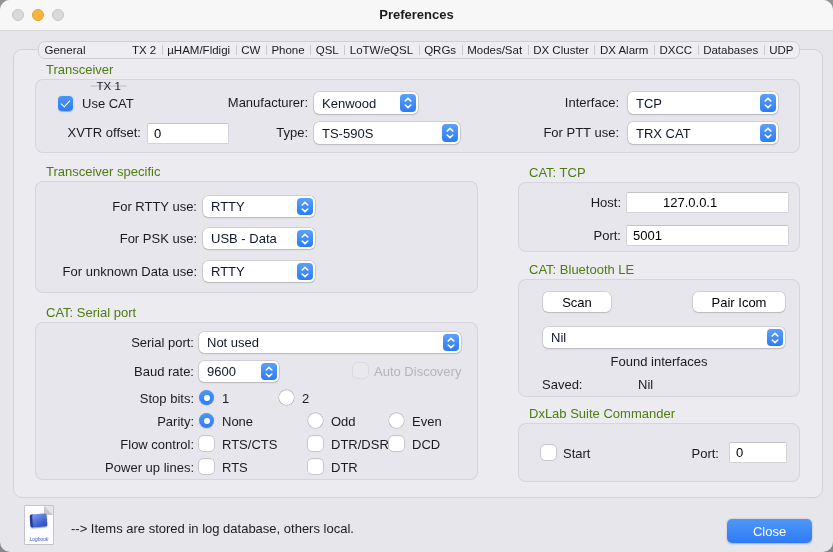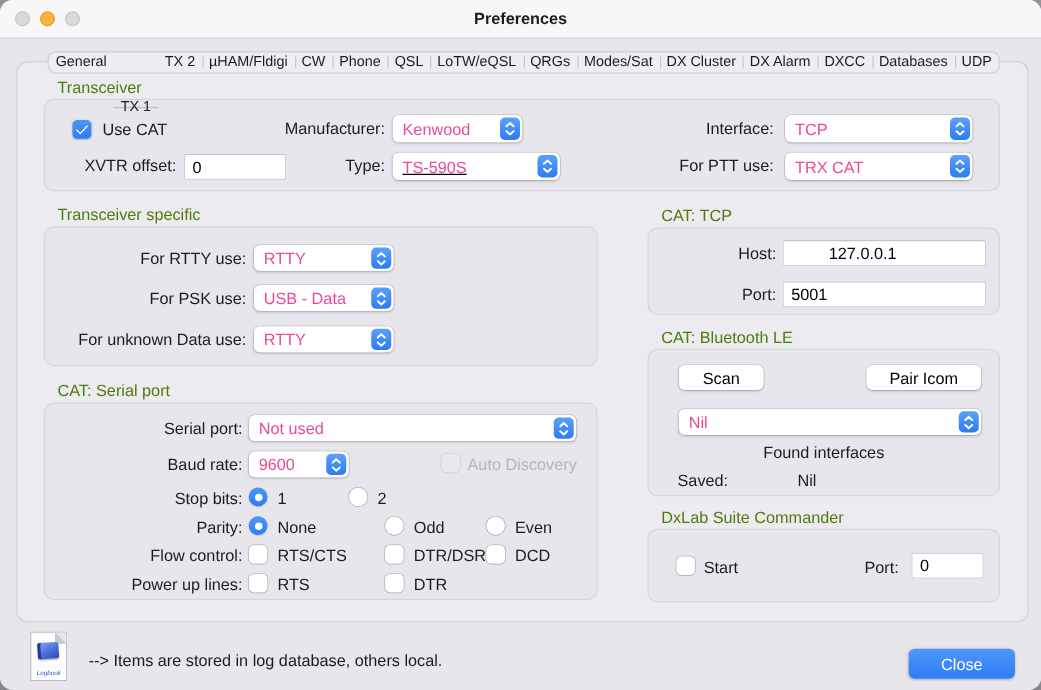--- a/index.html
+++ b/index.html
@@ -27,21 +27,21 @@
   
   .box{position:absolute;background:#e6e6ec;border:1px solid rgba(0,0,0,.07);border-radius:8px;box-sizing:border-box;}
   .box-title{position:absolute;font-size:13px;color:#4d7c0f;white-space:nowrap;}
   
   .lbl{position:absolute;font-size:13px;line-height:16px;color:#1c1c1e;white-space:nowrap;}
   .lbl.r{text-align:right;}
   .lbl.dim{color:#b4b4bb;}
   
   .popup{position:absolute;background:#fff;border-radius:5px;display:flex;align-items:center;
          box-shadow:0 0 0 0.5px rgba(0,0,0,.2),0 1px 2px rgba(0,0,0,.12);box-sizing:border-box;}
-  .popup .val{flex:1;padding-left:8px;font-size:13px;color:#ec4899;white-space:nowrap;overflow:hidden;}
+  .popup .val{flex:1;padding-left:8px;font-size:13px;color:#0f172a;white-space:nowrap;overflow:hidden;}
   .stepper{position:absolute;right:2px;top:2px;bottom:2px;width:16px;border-radius:4px;
            background:linear-gradient(#5ba0fa,#2d7bf5);display:flex;align-items:center;justify-content:center;}
   .stepper svg{display:block;}
   
   .field{position:absolute;background:#fff;border:1px solid #d2d2d7;border-top-color:#c3c3c8;border-radius:2px;
          font-size:13px;color:#000;padding:2px 0 0 6px;box-sizing:border-box;white-space:nowrap;overflow:hidden;}
   
   .checkbox{position:absolute;width:15px;height:15px;border-radius:4px;background:#fff;
             box-shadow:0 0 0 0.5px rgba(0,0,0,.28),inset 0 1px 1px rgba(0,0,0,.04);}
   .checkbox.checked{background:linear-gradient(#4c96f8,#2e7cf5);box-shadow:0 0.5px 1px rgba(0,0,0,.25);}
@@ -144,21 +144,21 @@
             <path d="M1.2 4 L4 1.4 L6.8 4" stroke="#fff" stroke-width="1.6" fill="none" stroke-linecap="round"></path>
             <path d="M1.2 8 L4 10.6 L6.8 8" stroke="#fff" stroke-width="1.6" fill="none" stroke-linecap="round"></path>
           </svg>
         </span>
     </div>
 
     <div class="lbl r" style="left:5px;top:45px;width:100px;">XVTR offset:</div>
     <div class="field" style="left:111px;top:43px;width:82px;height:21px;">0</div>
 
     <div class="lbl r" style="left:152px;top:45px;width:120px;">Type:</div>
-    <div class="popup" style="left:278px;top:42px;width:134px;height:22px;text-decoration:underline;">
+    <div class="popup" style="left:278px;top:42px;width:146px;height:22px;">
       <span class="val">TS-590S</span>
       <span class="stepper">
           <svg width="8" height="12" viewBox="0 0 8 12">
             <path d="M1.2 4 L4 1.4 L6.8 4" stroke="#fff" stroke-width="1.6" fill="none" stroke-linecap="round"></path>
             <path d="M1.2 8 L4 10.6 L6.8 8" stroke="#fff" stroke-width="1.6" fill="none" stroke-linecap="round"></path>
           </svg>
         </span>
     </div>
 
     <div class="lbl r" style="left:463px;top:15px;width:120px;">Interface:</div>

